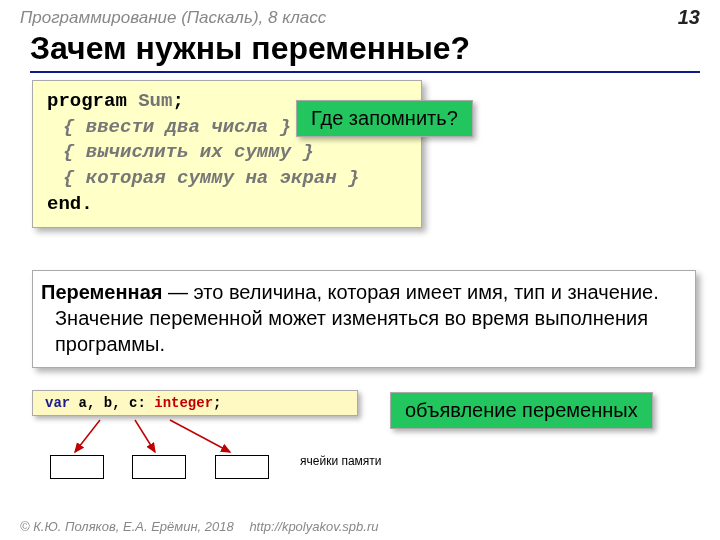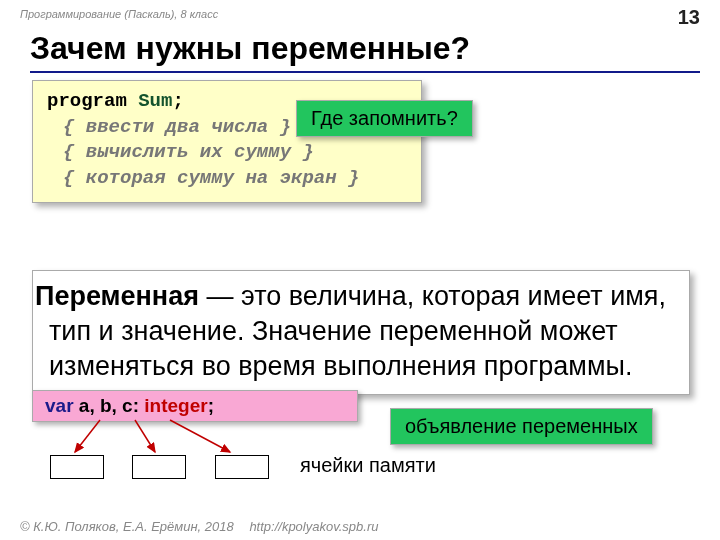--- a/index.html
+++ b/index.html
@@ -11,29 +11,30 @@
     position: relative;
     overflow: hidden;
     color: #000;
   }
   .header-breadcrumb {
     position: absolute;
     top: 8px;
     left: 20px;
     font-style: italic;
     color: #888;
-    font-size: 11px;
+    font-size: 17px;
   }
   .page-number {
     position: absolute;
     top: 6px;
     right: 20px;
     font-weight: bold;
     color: #222;
     font-size: 20px;
+    font-style: italic;
   }
   .slide-title {
     position: absolute;
     top: 30px;
     left: 30px;
     right: 20px;
     font-size: 32px;
     font-weight: bold;
     color: #000;
     border-bottom: 2px solid #111a8a;
@@ -47,79 +48,79 @@
     background: #ffffc8;
     border: 1px solid #aaa;
     box-shadow: 4px 4px 6px rgba(0,0,0,0.3);
     padding: 8px 14px 10px 14px;
     font-family: "Courier New", monospace;
     font-weight: bold;
     font-size: 19px;
     line-height: 1.35;
   }
   .kw { color: #000; }
-  .kw-blue { color: #14532d; }
+  .kw-blue { color: #737373; }
   .kw-navy { color: #1a1a8a; }
   .cmt { color: #777; font-style: italic; margin-left: 16px; }
   .callout {
     position: absolute;
     background: #22c55e;
     border: 1px solid #aaa;
     box-shadow: 3px 3px 5px rgba(0,0,0,0.3);
     padding: 6px 14px;
     font-size: 20px;
   }
   .callout-1 { top: 100px; left: 296px; }
-  .callout-2 { top: 392px; left: 390px; margin-top: 16px; }
+  .callout-2 { top: 392px; left: 390px; }
   .definition-box {
     position: absolute;
     top: 270px;
     left: 32px;
     width: 628px;
     background: #fff;
     border: 1px solid #aaa;
     box-shadow: 4px 4px 6px rgba(0,0,0,0.3);
-    padding: 8px 12px 10px 16px;
-    font-size: 27px;
+    padding: 8px 12px 10px 22px;
+    font-size: 20px;
     line-height: 1.3;
     text-indent: -14px;
   }
   .definition-box b { font-weight: bold; }
   .var-box {
     position: absolute;
     top: 390px;
     left: 32px;
     width: 300px;
-    background: #f9a8d4;
+    background: #fef9c3;
     border: 1px solid #aaa;
     box-shadow: 3px 3px 5px rgba(0,0,0,0.3);
     padding: 4px 12px;
-    font-family: Liberation Sans, sans-serif;
+    font-family: Liberation Mono, monospace;
     font-weight: bold;
-    font-size: 19px;
+    font-size: 14px;
   }
   .int { color: #c00000; }
   .cells {
     position: absolute;
     top: 455px;
     left: 50px;
   }
   .cell {
     display: inline-block;
     width: 52px;
     height: 22px;
     border: 1px solid #000;
     margin-right: 24px;
     vertical-align: top;
   }
   .cells-label {
     position: absolute;
     top: 454px;
     left: 300px;
-    font-size: 20px;
+    font-size: 12px;
   }
   svg.arrows {
     position: absolute;
     top: 0; left: 0;
     width: 720px; height: 540px;
     pointer-events: none;
   }
   .footer {
     position: absolute;
     bottom: 6px;
@@ -138,20 +139,21 @@
 
 <div class="slide-title">Зачем нужны переменные?</div>
 
 <div class="code-box">
   <div>
     <span class="kw">program </span><span class="kw-blue">Sum</span><span class="kw">;</span>
   </div>
   <div class="cmt"> { ввести два числа }</div>
   <div class="cmt"> { вычислить их сумму }</div>
   <div class="cmt"> { которая сумму на экран }</div>
+  <div class="kw">end.</div>
 </div>
 
 <div class="callout callout-1">Где запомнить?</div>
 
 <div class="definition-box">
   <b>Переменная</b><span> — это величина, которая имеет имя, тип и значение. Значение переменной может изменяться во время выполнения программы.</span>
 </div>
 
 <div class="var-box">
   <span class="kw-navy">var </span><span>a, b, c</span><span>: </span><span class="int">integer</span><span>;</span>

